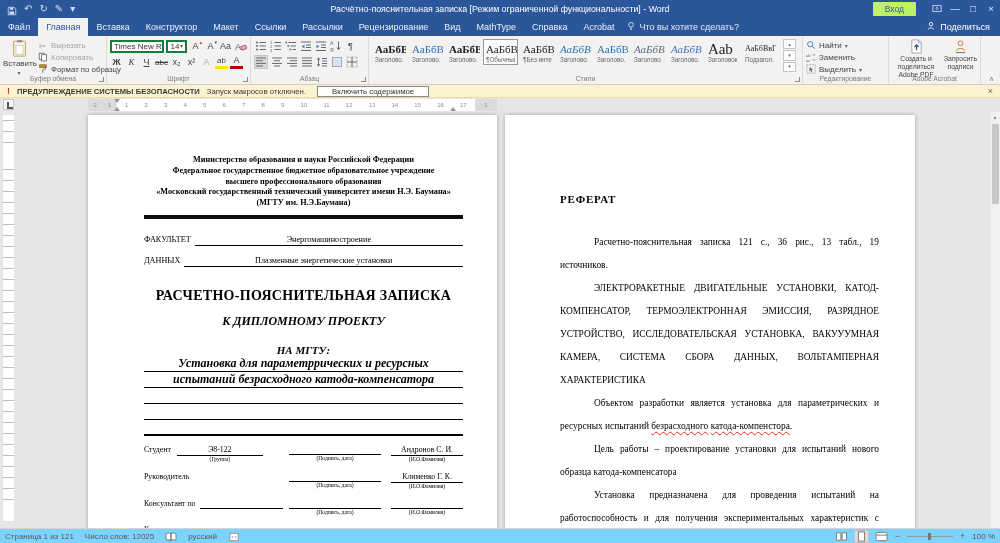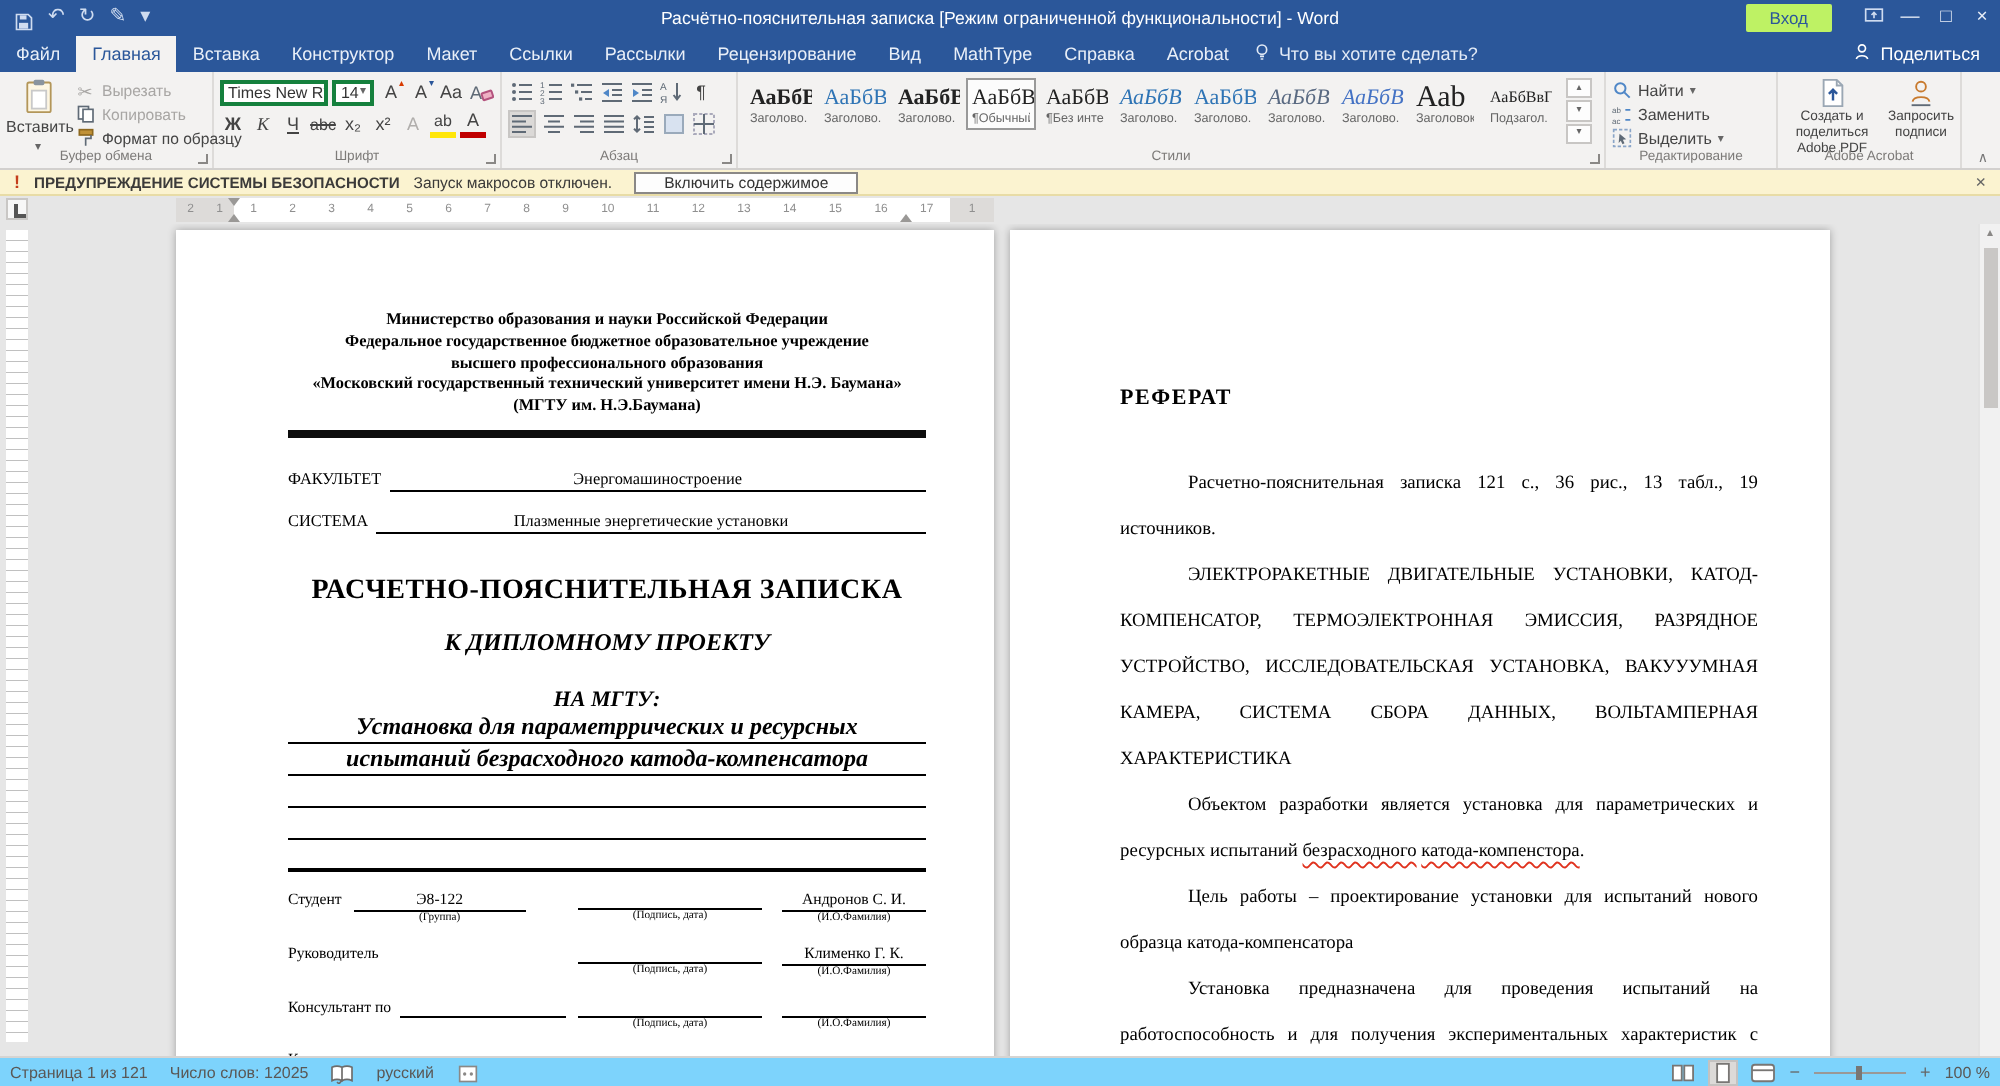--- a/index.html
+++ b/index.html
@@ -551,21 +551,21 @@
       <div class="hline">высшего профессионального образования</div>
       <div class="hline">«Московский государственный технический университет имени Н.Э. Баумана»</div>
       <div class="hline">(МГТУ им. Н.Э.Баумана)</div>
       <div class="rule2"></div>
 
       <div class="fieldrow">
         <span class="lbl">ФАКУЛЬТЕТ</span>
         <span class="val">Энергомашиностроение</span>
       </div>
       <div class="fieldrow">
-        <span class="lbl">СИСТЕМА</span>
+        <span class="lbl">ДАННЫХ</span>
         <span class="val">Плазменные энергетические установки</span>
       </div>
 
       <div class="doc-title">РАСЧЕТНО-ПОЯСНИТЕЛЬНАЯ ЗАПИСКА</div>
       <div class="doc-sub">К ДИПЛОМНОМУ ПРОЕКТУ</div>
       <div class="topic-label">НА МГТУ:</div>
       <div class="topic-line">Установка для параметррических и ресурсных</div>
       <div class="topic-line">испытаний безрасходного катода-компенсатора</div>
       <div class="blank-line"></div>
       <div class="blank-line"></div>

